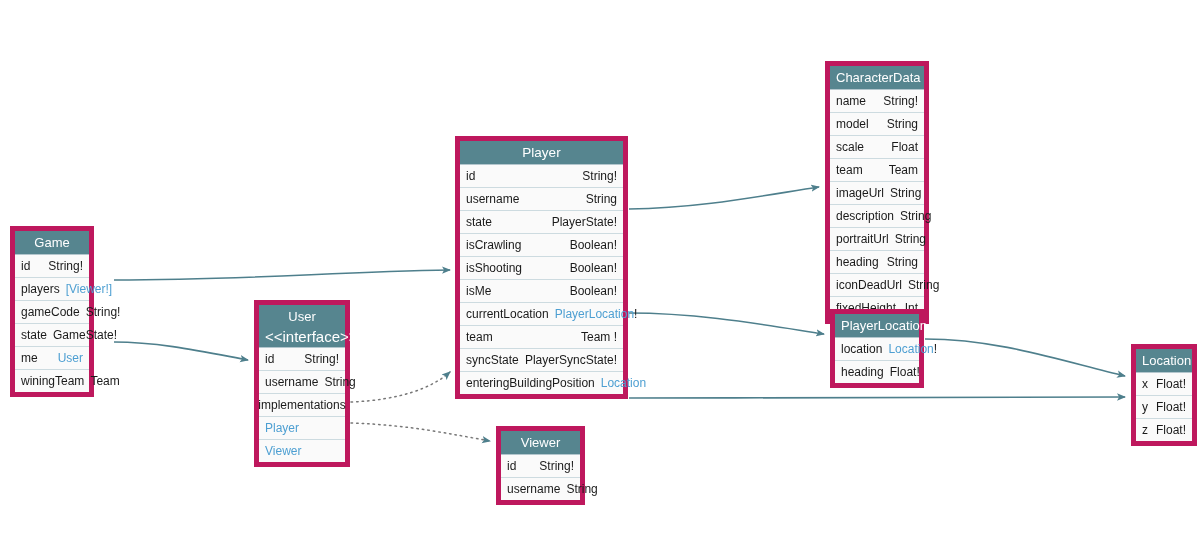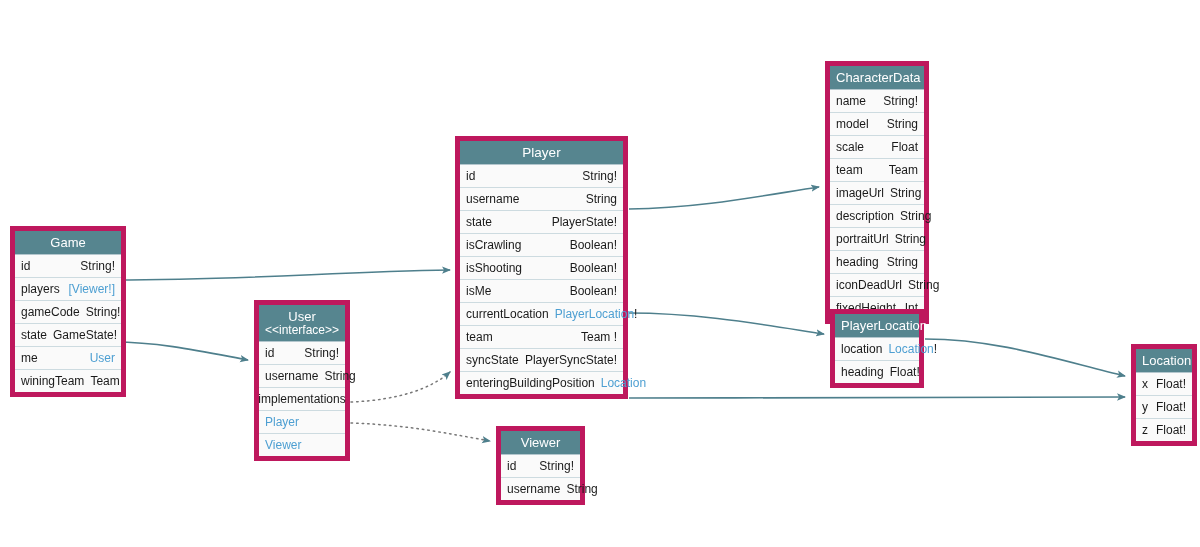--- a/index.html
+++ b/index.html
@@ -42,22 +42,23 @@
     color: #ffffff;
     text-align: center;
     font-size: 13px;
     line-height: 15px;
     padding: 4px 6px;
     border-bottom: 1px solid #b3c6cd;
     white-space: nowrap;
   }
   .entity-header .stereotype {
     display: block;
-    font-size: 12px;
+    font-size: 15px;
     line-height: 13px;
+    margin-top: 6px;
   }
   .row {
     display: flex;
     justify-content: space-between;
     align-items: center;
     gap: 6px;
     font-size: 12px;
     line-height: 14px;
     color: #1a1a1a;
     padding: 4px 6px;
@@ -72,21 +73,21 @@
     justify-content: center;
   }
   .row.single {
     justify-content: flex-start;
   }
   .row .fname { text-align: center; }
   .row .ftype { text-align: right; }
   .link { color: #4d9fd2; }
 
   
-  #ent-game      { left: 10px;   top: 226px; width: 116px; }
+  #ent-game      { left: 10px;   top: 226px; width: 84px; }
   #ent-user      { left: 254px;  top: 300px; width: 96px;  }
   #ent-player    { left: 455px;  top: 136px; width: 173px; }
   #ent-viewer    { left: 496px;  top: 426px; width: 89px;  }
   #ent-chardata  { left: 825px;  top: 61px;  width: 104px; }
   #ent-playerloc { left: 830px;  top: 309px; width: 94px;  }
   #ent-location  { left: 1131px; top: 344px; width: 66px;  }
 
   #ent-player .entity-header { font-size: 13.5px; }
 </style>
 </head>

